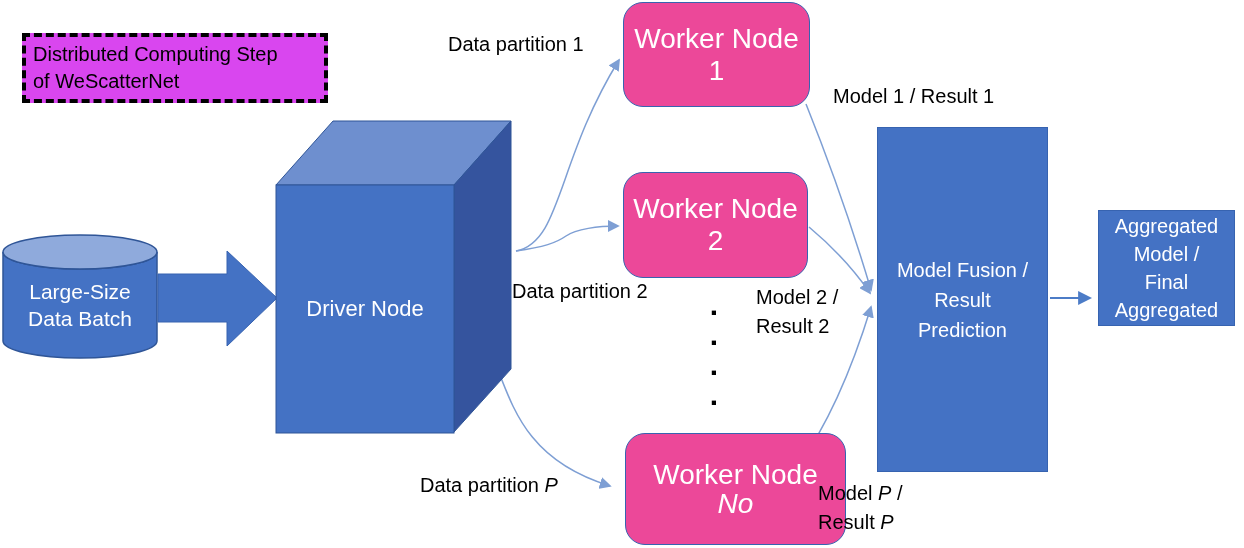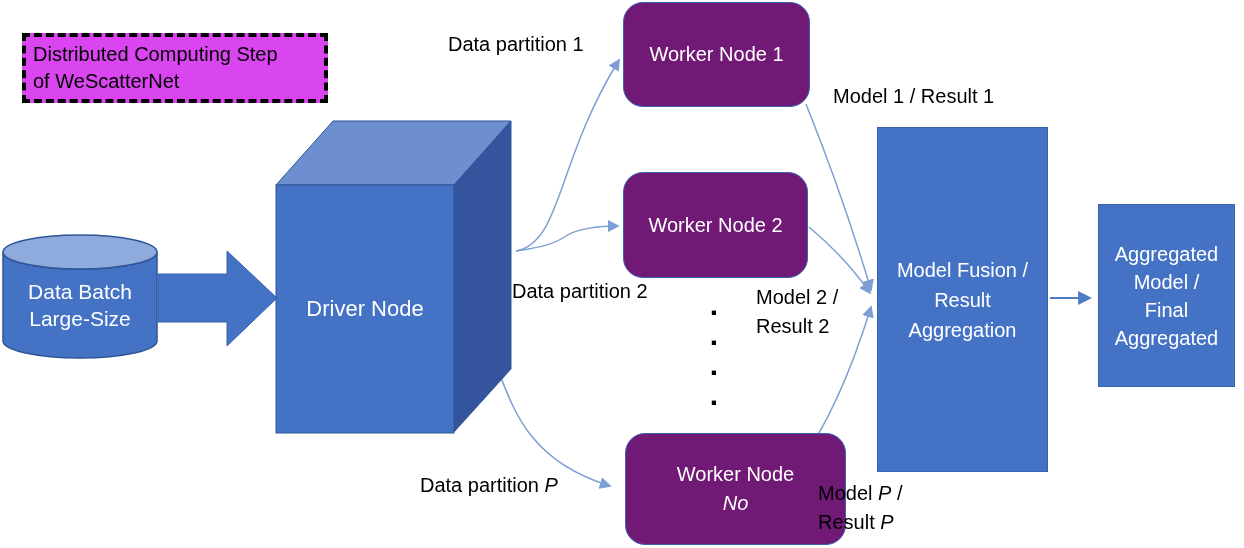--- a/index.html
+++ b/index.html
@@ -3,44 +3,44 @@
 <meta charset="utf-8">
 <style>
   html,body{margin:0;padding:0;background:#ffffff;}
   body{font-family:"Liberation Sans",sans-serif;}
   #stage{position:relative;width:1244px;height:548px;background:#ffffff;overflow:hidden;}
   #connectors{position:absolute;left:0;top:0;width:1244px;height:548px;}
 
   .shape-label{position:absolute;color:#ffffff;display:flex;flex-direction:column;
     align-items:center;justify-content:center;text-align:center;pointer-events:none;}
 
-  .node{position:absolute;background:#701a75;border:1px solid #3763b0;border-radius:20px;
+  .node{position:absolute;background:#ec4899;border:1px solid #3763b0;border-radius:20px;
     color:#ffffff;display:flex;flex-direction:column;align-items:center;justify-content:center;
-    text-align:center;font-size:20px;box-sizing:border-box;}
+    text-align:center;font-size:28px;box-sizing:border-box;}
 
   .rectnode{position:absolute;background:#4472c4;border:1px solid #3763b0;color:#ffffff;
     display:flex;flex-direction:column;align-items:center;justify-content:center;
     text-align:center;font-size:20px;line-height:30px;box-sizing:border-box;}
 
   .black-label{position:absolute;color:#000000;font-size:20px;white-space:nowrap;}
   .black-label .var{font-style:italic;}
 
   #title-box{position:absolute;left:22px;top:33px;width:288px;border:4px dashed #000000;
     padding:4px 3px 4px 7px;font-size:20px;line-height:27px;color:#000000;background:#d946ef;}
 
   #cylinder-label{left:3px;top:278px;width:154px;font-size:21px;line-height:27px;}
   #driver-label{left:276px;top:185px;width:178px;height:248px;font-size:22px;text-align:right;}
 
   #worker1{left:623px;top:2px;width:187px;height:105px;}
   #worker2{left:623px;top:172px;width:185px;height:106px;}
   #workerN{left:625px;top:433px;width:221px;height:112px;line-height:29px;}
   #workerN .italic-line{font-style:italic;}
 
   #fusion-box{left:877px;top:127px;width:171px;height:345px;}
-  #final-box{left:1098px;top:204px;width:137px;height:183px;line-height:28px;text-align:right;}
+  #final-box{left:1098px;top:210px;width:137px;height:116px;line-height:28px;text-align:right;}
 
   #label-dp1{left:448px;top:33px;}
   #label-m1r1{left:833px;top:85px;}
   #label-dp2{left:512px;top:280px;}
   #label-m2r2{left:756px;top:283px;width:104px;text-align:left;line-height:29px;white-space:normal;}
   #label-dpP{left:420px;top:474px;}
   #label-mPrP{left:818px;top:479px;line-height:29px;}
 
   #dots-column{position:absolute;left:706px;top:296px;width:16px;display:flex;
     flex-direction:column;align-items:center;}
@@ -81,43 +81,43 @@
     <polygon points="454,185 511,121 511,369 454,432" fill="#35549e" stroke="#2f5597" stroke-width="1"></polygon>
     <rect x="276" y="185" width="178" height="248" fill="#4472c4" stroke="#2f5597" stroke-width="1"></rect>
   </svg>
 
   <div id="title-box">
     <div>Distributed Computing Step</div>
     <div>of WeScatterNet</div>
   </div>
 
   <div id="cylinder-label" class="shape-label">
+    <div>Large-Size</div>
     <div>Data Batch</div>
-    <div>Large-Size</div>
   </div>
 
   <div id="driver-label" class="shape-label">
     <div>Driver Node</div>
   </div>
 
   <div id="worker1" class="node">
     <div>Worker Node 1</div>
   </div>
   <div id="worker2" class="node">
     <div>Worker Node 2</div>
   </div>
   <div id="workerN" class="node">
     <div>Worker Node</div>
     <div class="italic-line">No</div>
   </div>
 
   <div id="fusion-box" class="rectnode">
     <div>Model Fusion /</div>
     <div>Result</div>
-    <div>Aggregation</div>
+    <div>Prediction</div>
   </div>
 
   <div id="final-box" class="rectnode">
     <div>Aggregated</div>
     <div>Model /</div>
     <div>Final</div>
     <div>Aggregated</div>
   </div>
 
   <div id="label-dp1" class="black-label">Data partition 1</div>

